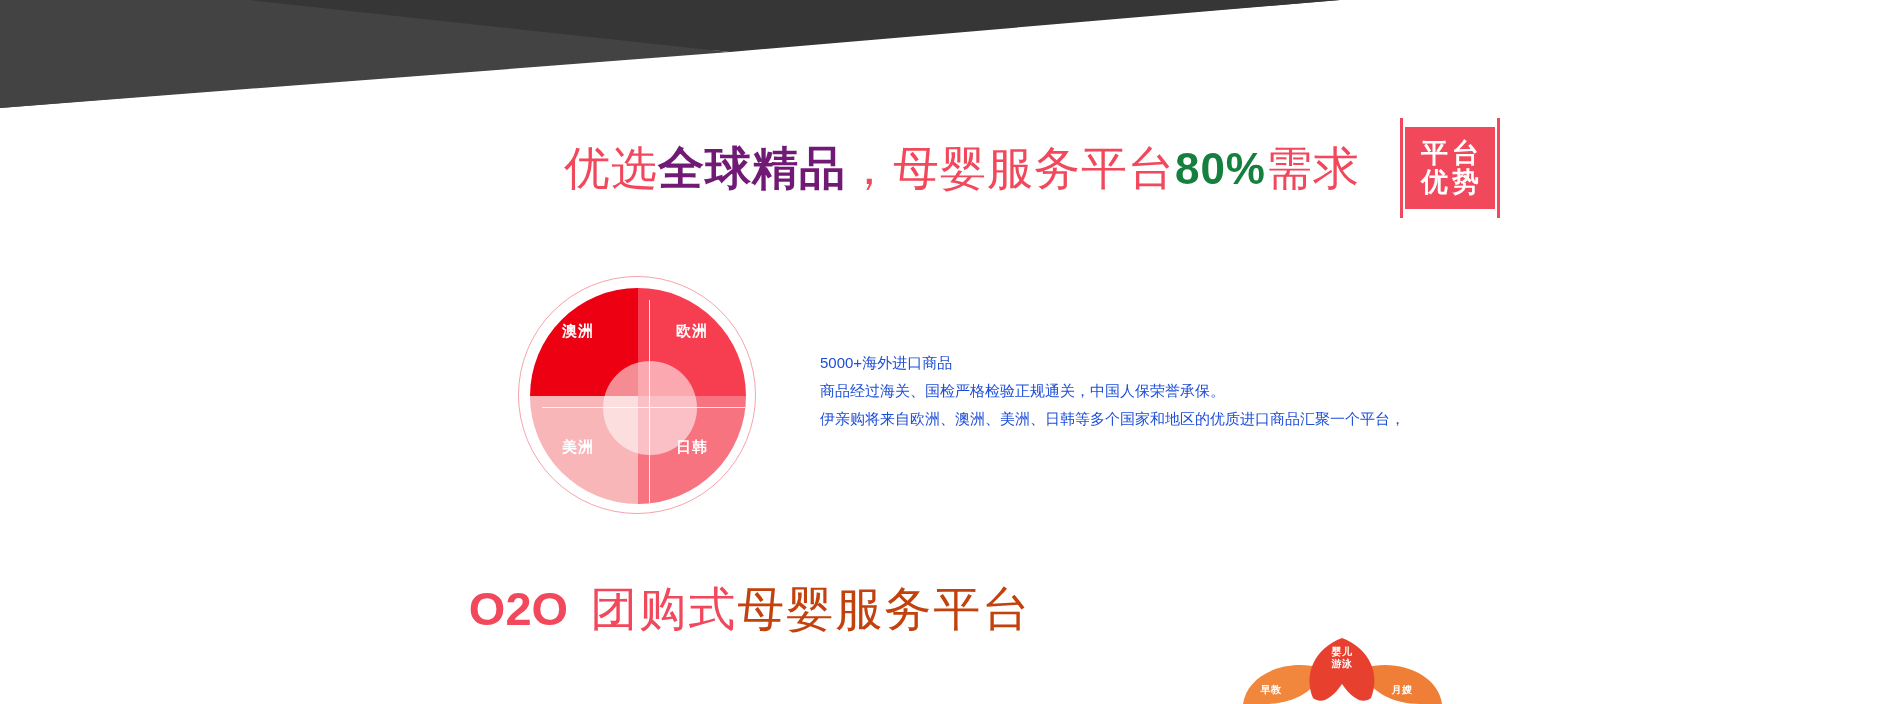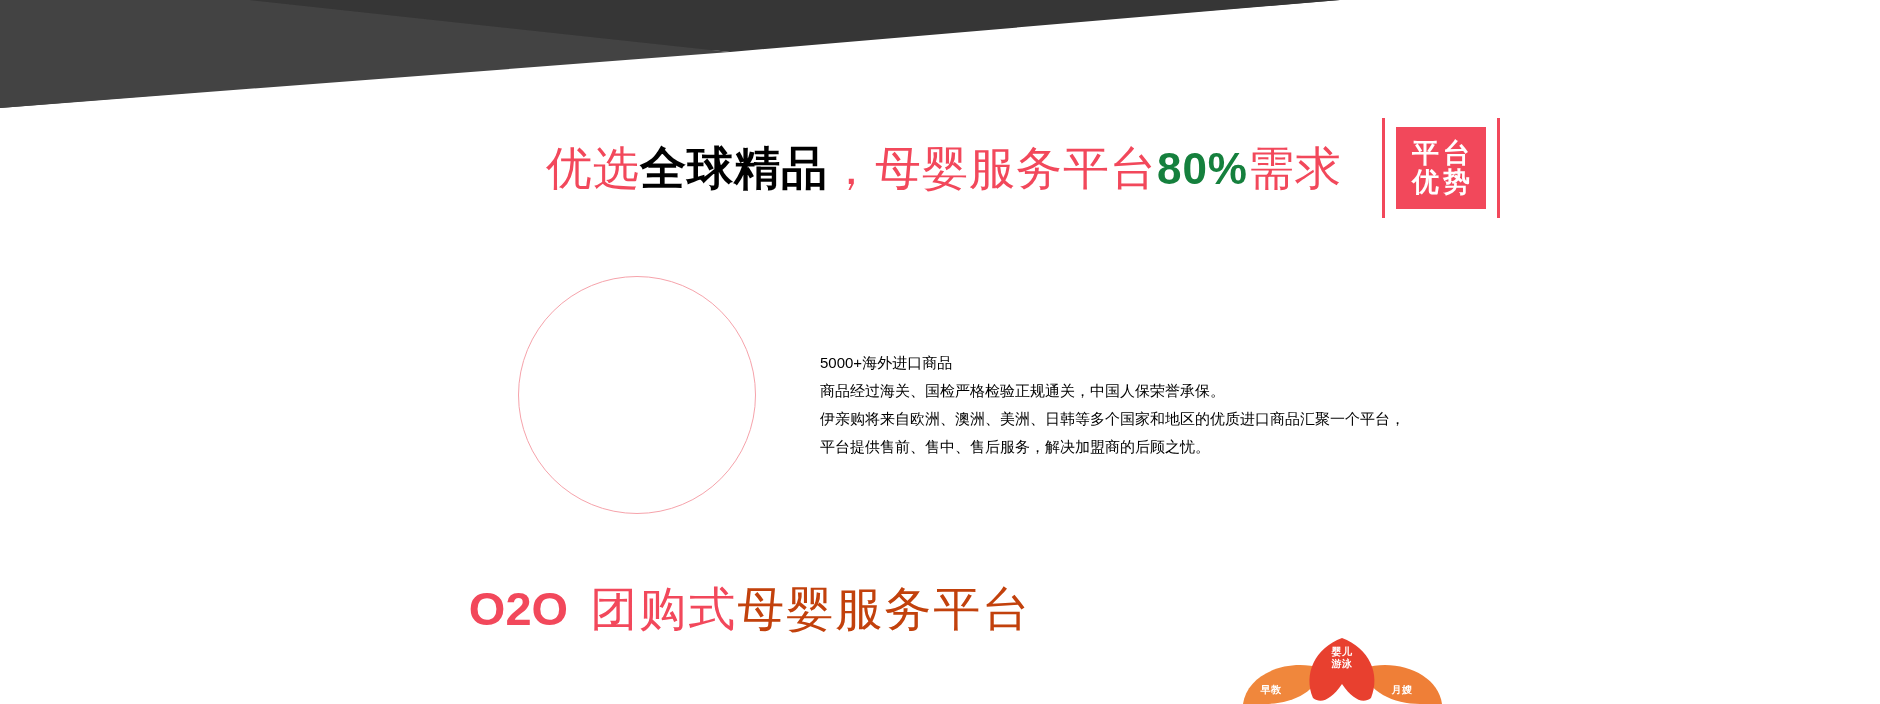--- a/index.html
+++ b/index.html
@@ -32,25 +32,25 @@
 
   
   .headline-row{
     position:absolute;left:0;top:128px;width:1500px;height:80px;
     display:flex;align-items:center;justify-content:flex-end;
   }
   .headline{
     font-size:46px;line-height:1;color:#f2485b;letter-spacing:1px;
     white-space:nowrap;font-weight:400;
   }
-  .headline .strong{font-weight:700;color:#000000;}
+  .headline .strong{font-weight:700;color:#701a75;}
   .headline .pct{font-weight:700;color:#15803d;font-size:44px;}
 
   .badge-wrap{
-    position:relative;margin-left:40px;width:118px;height:100px;
+    position:relative;margin-left:40px;width:100px;height:100px;
     display:flex;align-items:center;justify-content:center;
   }
   .badge-bar{
     position:absolute;top:0;width:3px;height:100px;background:#f2485b;
   }
   .badge-bar.left{left:0;}
   .badge-bar.right{right:0;}
   .badge{
     width:90px;height:82px;background:#f2485b;color:#ffffff;
     display:flex;flex-direction:column;align-items:center;justify-content:center;
@@ -85,21 +85,21 @@
   .chart-hub{
     position:absolute;left:73px;top:73px;width:94px;height:94px;border-radius:50%;
     background:rgba(255,255,255,0.55);
   }
   .chart-cross-v{position:absolute;left:119px;top:12px;width:1px;height:216px;background:rgba(255,255,255,0.85);}
   .chart-cross-h{position:absolute;left:12px;top:119px;width:216px;height:1px;background:rgba(255,255,255,0.85);}
 
   
   .copy{
     position:absolute;left:820px;top:350px;width:620px;
-    color:#000000;font-size:15px;line-height:26px;
+    color:#1d4ed8;font-size:15px;line-height:26px;
   }
   .copy p{margin:0 0 2px 0;white-space:nowrap;}
 
   
   .bottom-headline{
     position:absolute;left:0;top:585px;width:1500px;text-align:center;
     font-size:47px;line-height:1;color:#f2485b;letter-spacing:2px;white-space:nowrap;
   }
   .bottom-headline .o2o{font-weight:700;letter-spacing:0px;}
   .bottom-headline .thin{font-weight:400;margin-left:22px;}
@@ -131,27 +131,39 @@
       <div class="badge-bar right" style="background: rgb(242, 72, 91);"></div>
       <div class="badge" style="background: rgb(242, 72, 91);">
         <span>平台</span>
         <span>优势</span>
       </div>
     </div>
   </div>
 
   <div class="chart-block">
     <div class="chart-ring" style="border-color: rgb(246, 163, 171);"></div>
+    <div class="chart-donut">
+      <div class="quad q-tl" id="q0" style="background: rgb(236, 0, 17);"></div>
+      <div class="quad q-tr" id="q1" style="background: rgb(247, 62, 80);"></div>
+      <div class="quad q-bl" id="q2" style="background: rgb(249, 182, 184);"></div>
+      <div class="quad q-br" id="q3" style="background: rgb(247, 115, 127);"></div>
+      <div class="chart-cross-v"></div>
+      <div class="chart-cross-h"></div>
+      <div class="chart-hub" style="background: rgba(255, 255, 255, 0.55);"></div>
+      <div class="quad-label lbl-tl">澳洲</div>
+      <div class="quad-label lbl-tr">欧洲</div>
+      <div class="quad-label lbl-bl">美洲</div>
+      <div class="quad-label lbl-br">日韩</div>
+    </div>
   </div>
 
   <div class="copy">
     <p>5000+海外进口商品</p>
     <p>商品经过海关、国检严格检验正规通关，中国人保荣誉承保。</p>
     <p>伊亲购将来自欧洲、澳洲、美洲、日韩等多个国家和地区的优质进口商品汇聚一个平台，</p>
-    <p>平台提供售前、售中、售后服务，解决加盟商的后顾之忧。</p>
   </div>
 
   <div class="bottom-headline"><span class="o2o">O2O</span><span class="thin">团购式</span><span class="bold">母婴服务平台</span></div>
 
   <div class="petals">
     <svg width="215" height="66" viewBox="0 0 215 66">
       <path d="M8 66 C 12 36, 52 20, 86 30 C 84 54, 56 66, 30 66 Z" id="petal-left" fill="#f0873c"></path>
       <path d="M207 66 C 203 36, 163 20, 129 30 C 131 54, 159 66, 185 66 Z" id="petal-right" fill="#ef7f37"></path>
       <path d="M107 0 C 134 10, 146 36, 136 60 C 128 66, 118 62, 107 46 C 96 62, 86 66, 78 60 C 68 36, 80 10, 107 0 Z" id="petal-center" fill="#e8402f"></path>
     </svg>

